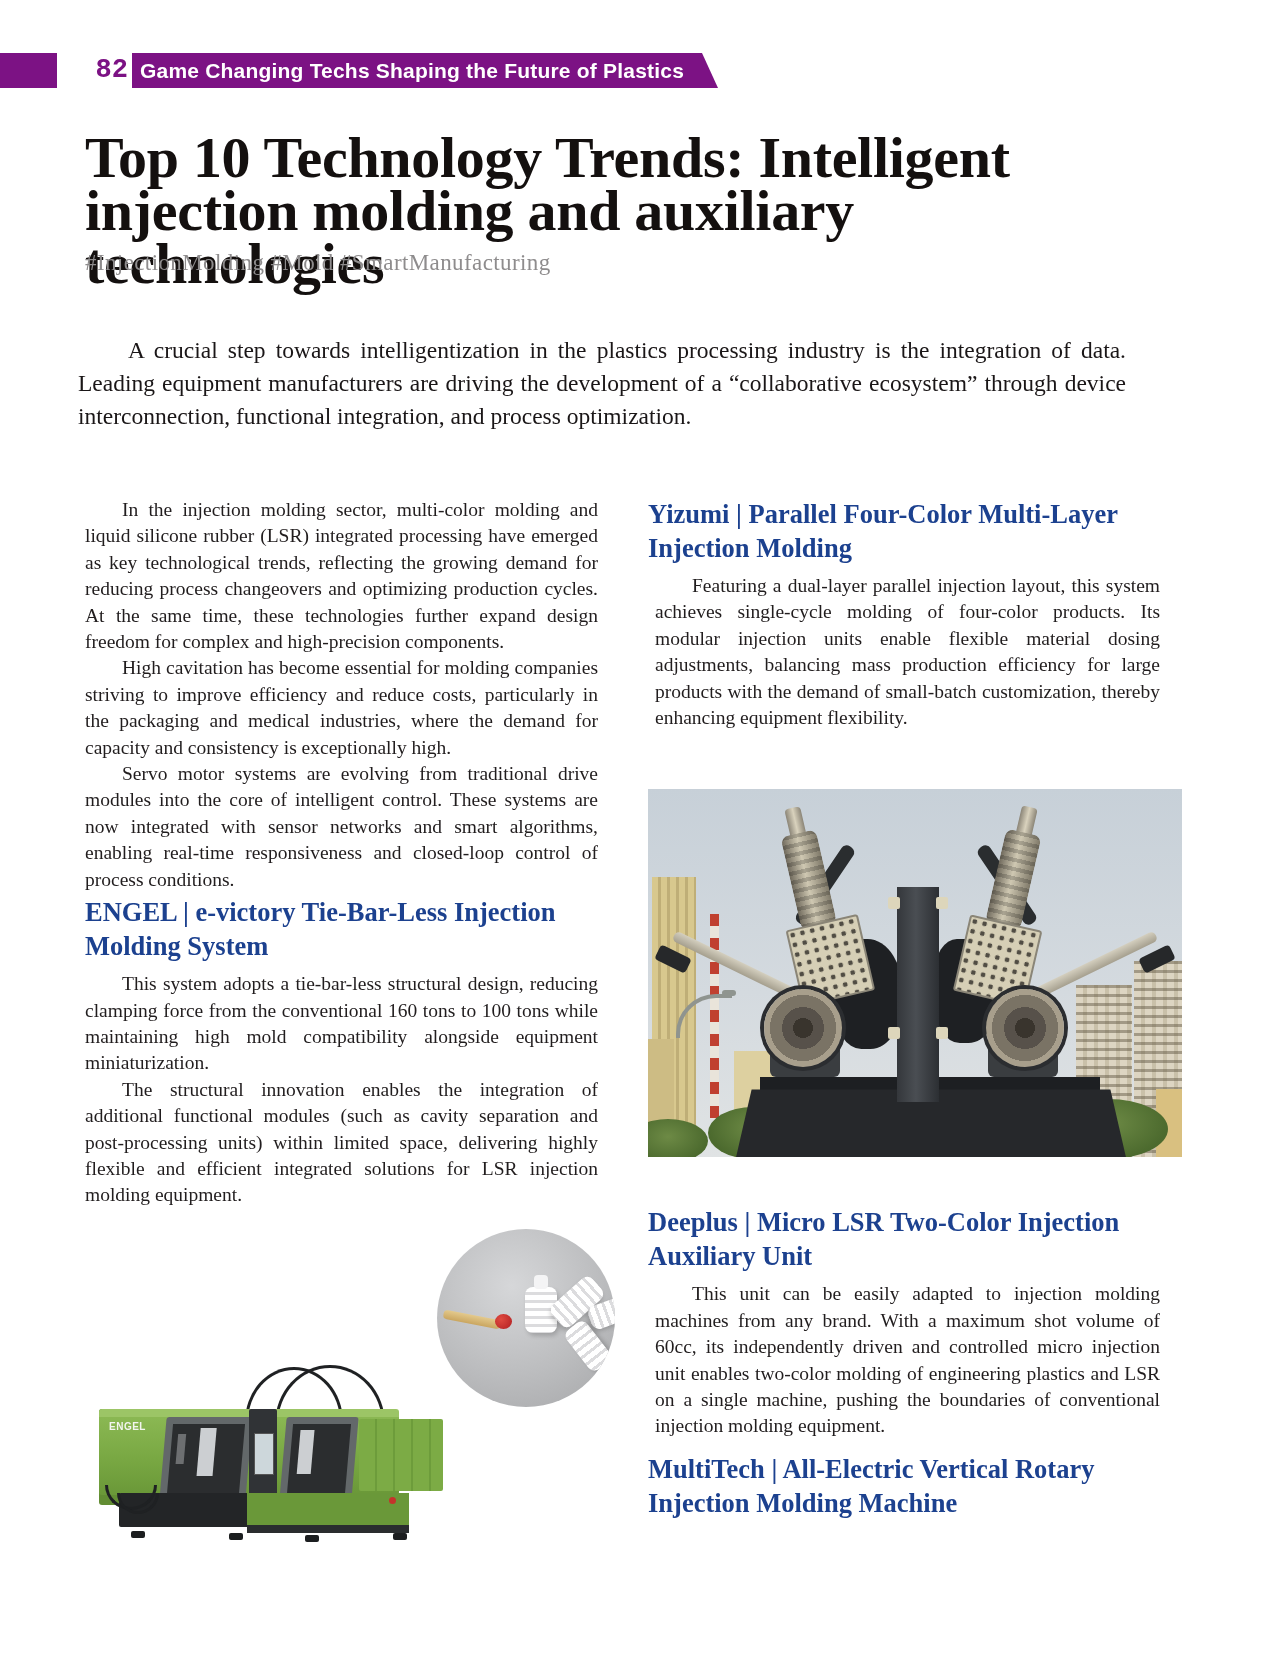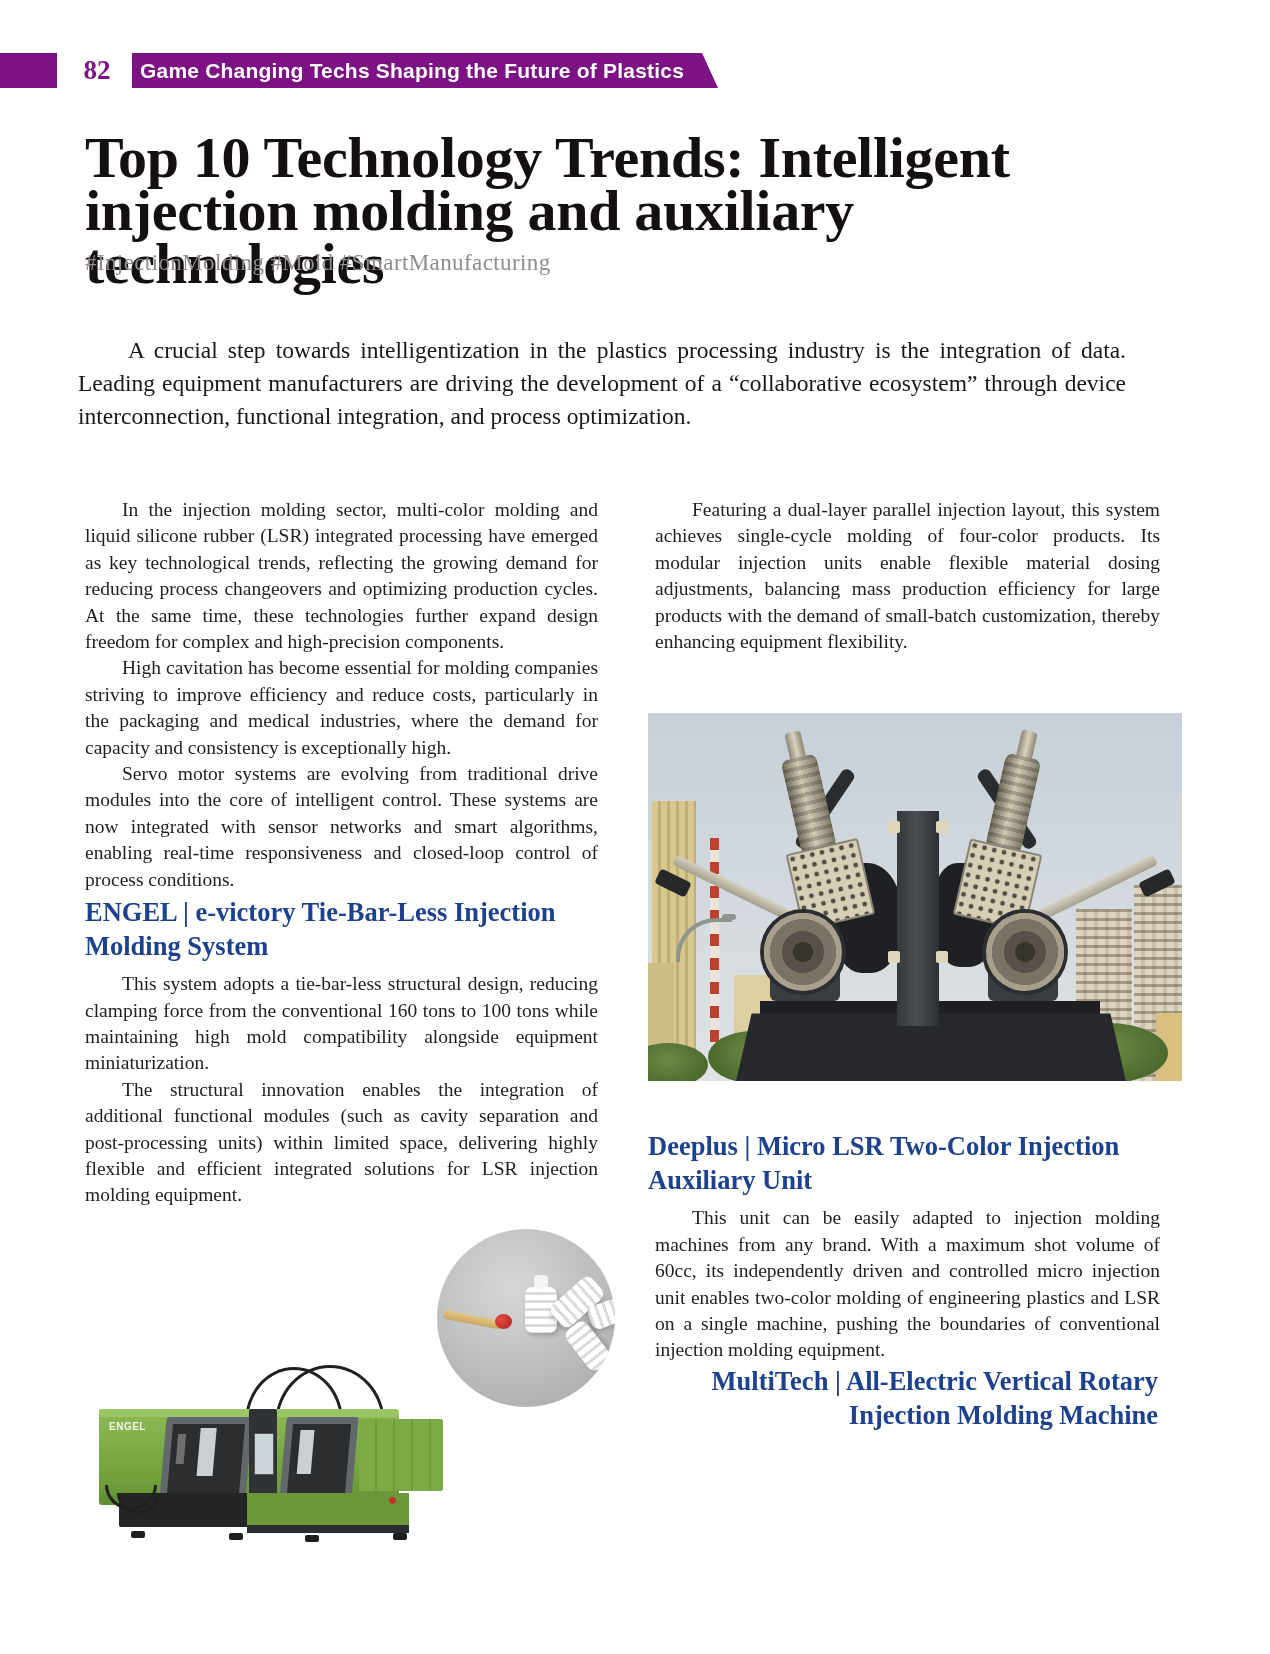--- a/index.html
+++ b/index.html
@@ -4,22 +4,22 @@
 <style>
   html,body{margin:0;padding:0;}
   body{
     width:1270px;height:1654px;position:relative;background:#ffffff;
     font-family:"Liberation Serif", serif;color:#211d1e;overflow:hidden;
   }
 
   
   .hdr-block{position:absolute;left:0;top:53px;width:57px;height:35px;background:#7c1284;}
   .hdr-pagenum{position:absolute;left:66px;top:53px;width:62px;height:35px;
-    font-family:Liberation Serif, serif;font-weight:bold;font-size:27px;line-height:35px;
-    color:#7c1284;text-align:center;}
+    font-family:Liberation Mono, monospace;font-weight:bold;font-size:27px;line-height:35px;
+    color:#7c1284;text-align:right;}
   .hdr-banner{position:absolute;left:132px;top:53px;width:586px;height:35px;background:#7c1284;
     clip-path:polygon(0 0,calc(100% - 16px) 0,100% 100%,0 100%);
     display:flex;align-items:center;justify-content:center;}
   .hdr-banner span{font-family:"Liberation Sans",sans-serif;font-weight:bold;font-size:21px;
     color:#ffffff;letter-spacing:.2px;padding-right:26px;}
 
   
   .title{position:absolute;left:85px;top:131px;width:990px;font-size:58px;line-height:53px;
     font-weight:bold;color:#14100f;letter-spacing:-0.3px;margin:0;}
   .hashtags{position:absolute;left:85px;top:250px;font-size:23px;color:#8e8c8d;letter-spacing:.4px;}
@@ -29,21 +29,21 @@
   
   .col{position:absolute;top:497px;}
   .col-left{left:85px;width:513px;}
   .col-right{left:648px;width:534px;}
   p.body{font-size:19.5px;line-height:26.4px;text-align:justify;text-indent:37px;margin:0;color:#211d1e;}
   .col-right p.body{width:505px;margin-left:7px;}
   h2.case{font-size:32px;font-weight:bold;color:#27221f;margin:56px 0 0 0;line-height:40px;}
   h3.sect{font-size:26.5px;line-height:34px;font-weight:bold;color:#1c418f;margin:0 0 8px 0;}
   .col-left h3.sect{margin-top:2px;}
   h3.deeplus{margin-top:48px;}
-  h3.multitech{text-align:right;}
+  h3.multitech{margin-top:12px;}
   .col-right h3.sect{width:510px;}
 
   
   .yz{position:relative;width:534px;height:368px;margin-top:58px;overflow:hidden;
     background:linear-gradient(180deg,#c7d0d8 0%,#d4dadf 55%,#e0e3e4 100%);}
   .yz .bld{position:absolute;background:#d8c88e;}
   .yz .bld.win-v{background:repeating-linear-gradient(90deg,#d8c88e 0 6px,#bfae77 6px 9px);}
   .yz .bld.win-h{background:
       repeating-linear-gradient(180deg,rgba(90,80,60,.45) 0 3px,transparent 3px 9px),
       repeating-linear-gradient(90deg,#ddd5c2 0 7px,#c9c0a9 7px 11px);}
@@ -175,20 +175,21 @@
           <div class="cap"></div>
         </div>
         <div class="lsr" style="left:126px;top:46px;width:28px;height:54px;transform:rotate(48deg);"></div>
         <div class="lsr" style="left:138px;top:92px;width:26px;height:50px;transform:rotate(-38deg);"></div>
         <div class="lsr" style="left:160px;top:64px;width:24px;height:40px;transform:rotate(70deg);"></div>
       </div>
     </figure>
   </div>
 
   <div class="col col-right">
+    <h3 class="sect">Yizumi | Parallel Four-Color Multi-Layer Injection Molding</h3>
     <p class="body">Featuring a dual-layer parallel injection layout, this system achieves single-cycle molding of four-color products. Its modular injection units enable flexible material dosing adjustments, balancing mass production efficiency for large products with the demand of small-batch customization, thereby enhancing equipment flexibility.</p>
 
     <figure class="yz" style="margin:58px 0 0 0;">
 
       <div class="bld win-v" style="left:4px;top:88px;width:44px;height:280px;"></div>
       <div class="bld win-v" style="left:0px;top:250px;width:26px;height:118px;background:#cdbc84;"></div>
       <div class="bld win-v" style="left:86px;top:262px;width:40px;height:106px;background:#ddd0a0;"></div>
       <div class="crane"></div>
       <div class="lamp"></div>
       <div class="bld win-h" style="left:428px;top:196px;width:56px;height:172px;"></div>

